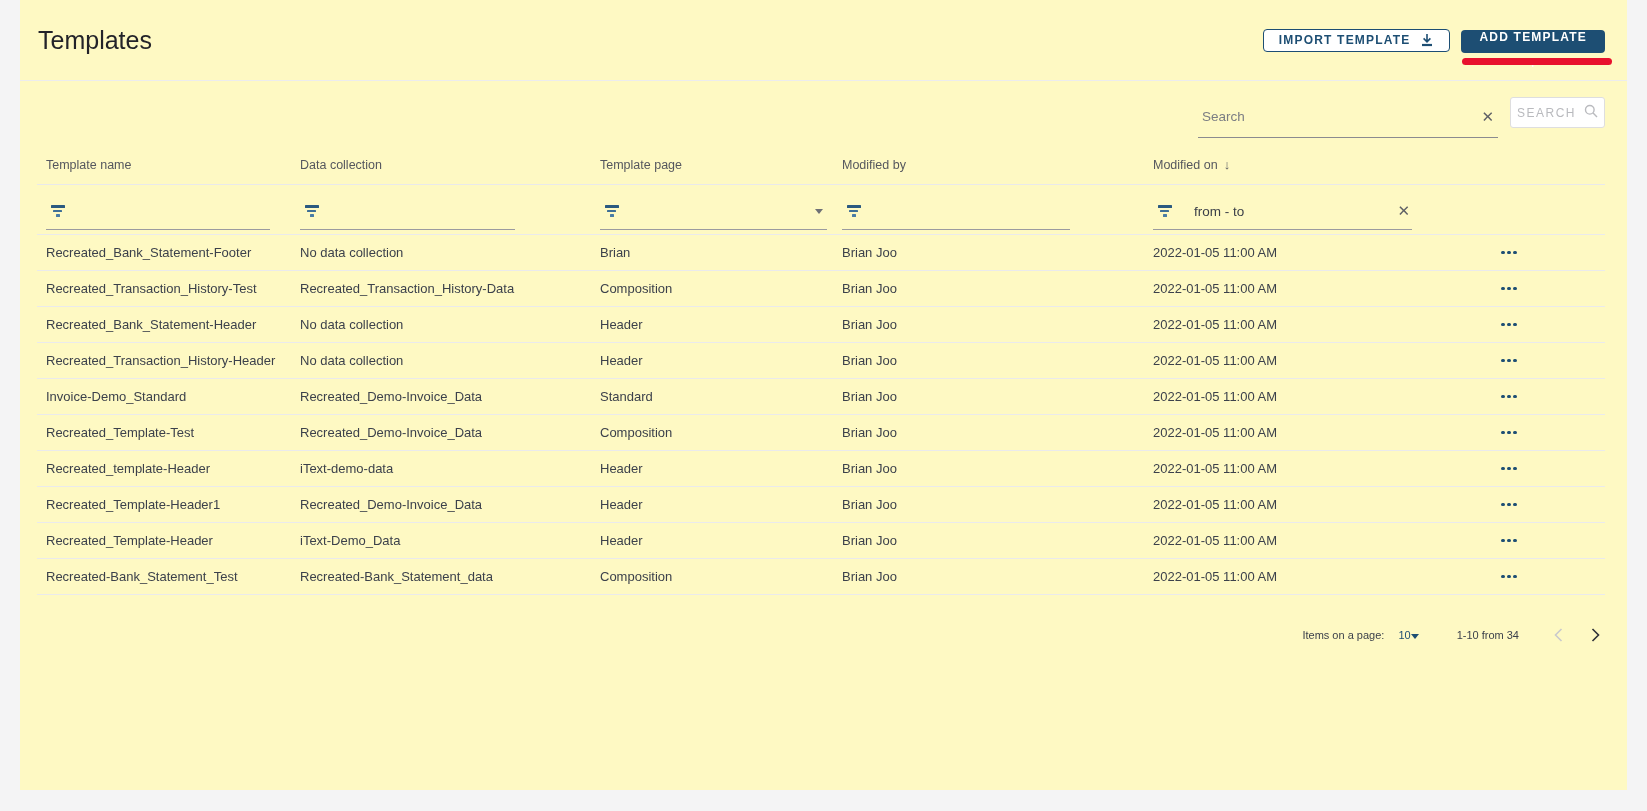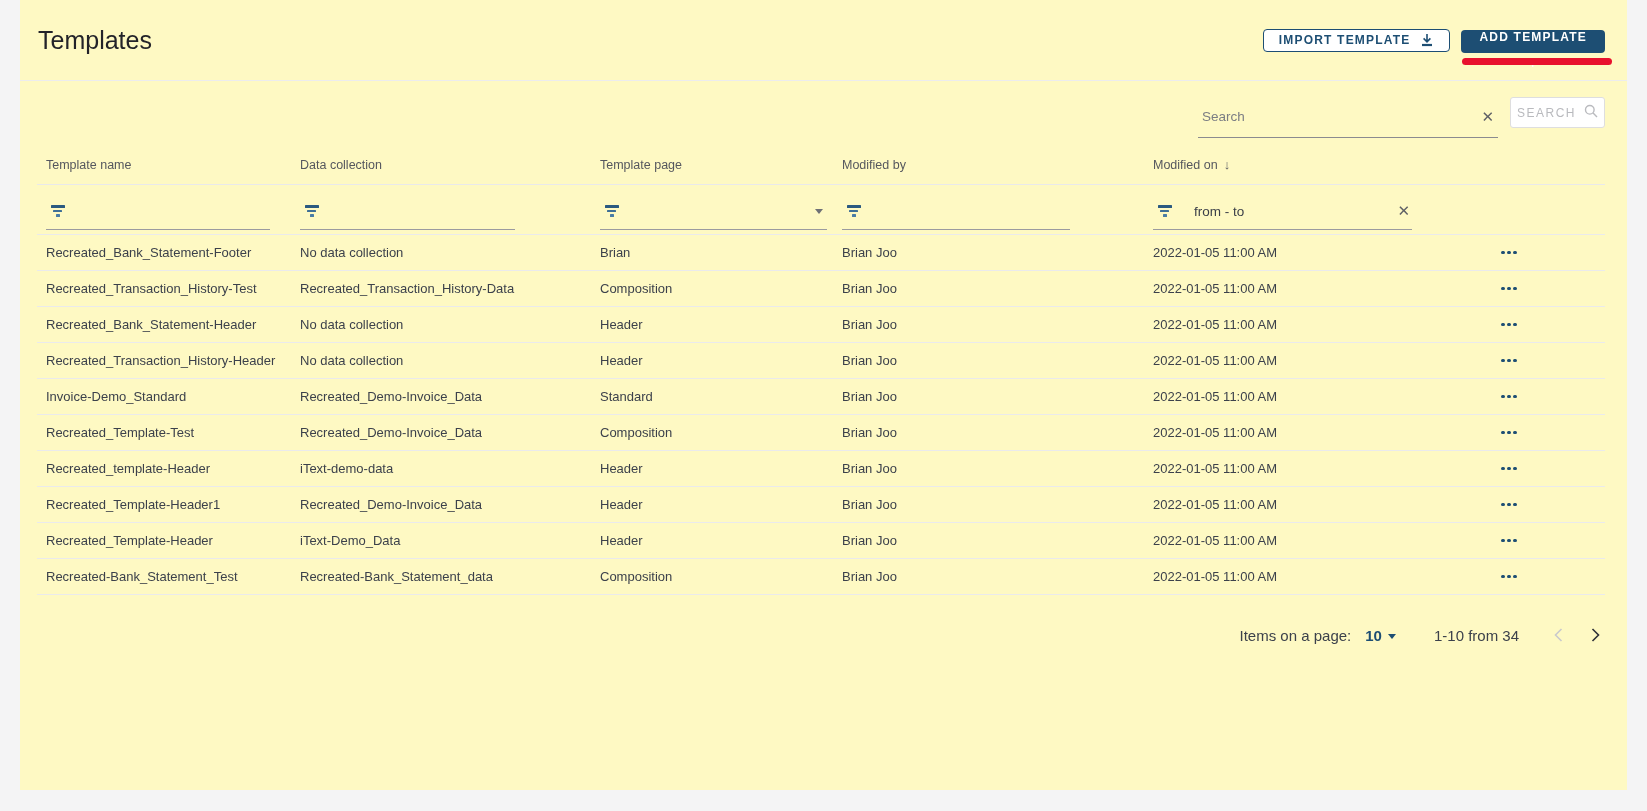--- a/index.html
+++ b/index.html
@@ -110,24 +110,24 @@
   .cell-actions{display:flex;justify-content:center;}
   .dots-btn{
     background:none;border:none;cursor:pointer;display:inline-flex;gap:2.5px;
     padding:6px 4px;align-items:center;
   }
   .dots-btn i{width:3.5px;height:3.5px;border-radius:50%;background:var(--navy);display:block;}
   
   .pagination{
     margin:0 22px 0 17px;height:48px;
     display:flex;align-items:center;justify-content:flex-end;
-    font-size:15px;color:var(--text);
+    font-size:11px;color:var(--text);
   }
   .pg-label{margin-right:14px;}
-  .pg-size{color:var(--navy);display:inline-flex;align-items:center;gap:6px;cursor:pointer;font-weight:bold;}
+  .pg-size{color:var(--navy);display:inline-flex;align-items:center;cursor:pointer;}
   .pg-size .caret{
     width:0;height:0;border-left:4px solid transparent;border-right:4px solid transparent;
     border-top:5px solid var(--navy);margin-top:2px;
   }
   .pg-range{margin-left:38px;}
   .pg-chev{
     background:none;border:none;cursor:pointer;display:inline-flex;align-items:center;
     padding:4px;
   }
   .pg-prev{margin-left:30px;color:#c9c9cd;}

